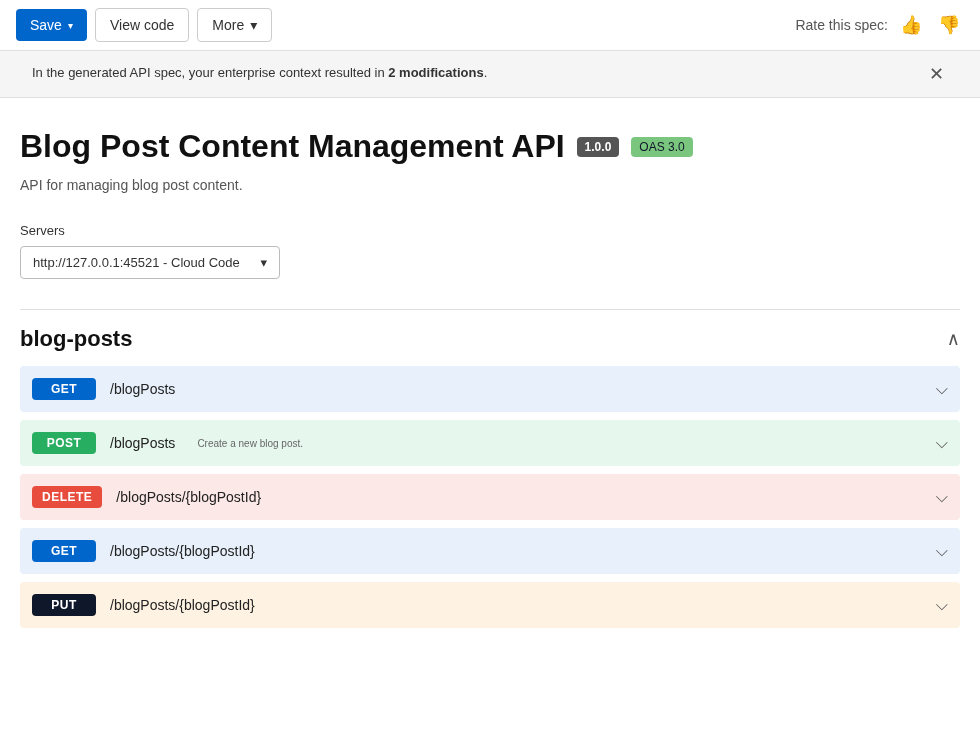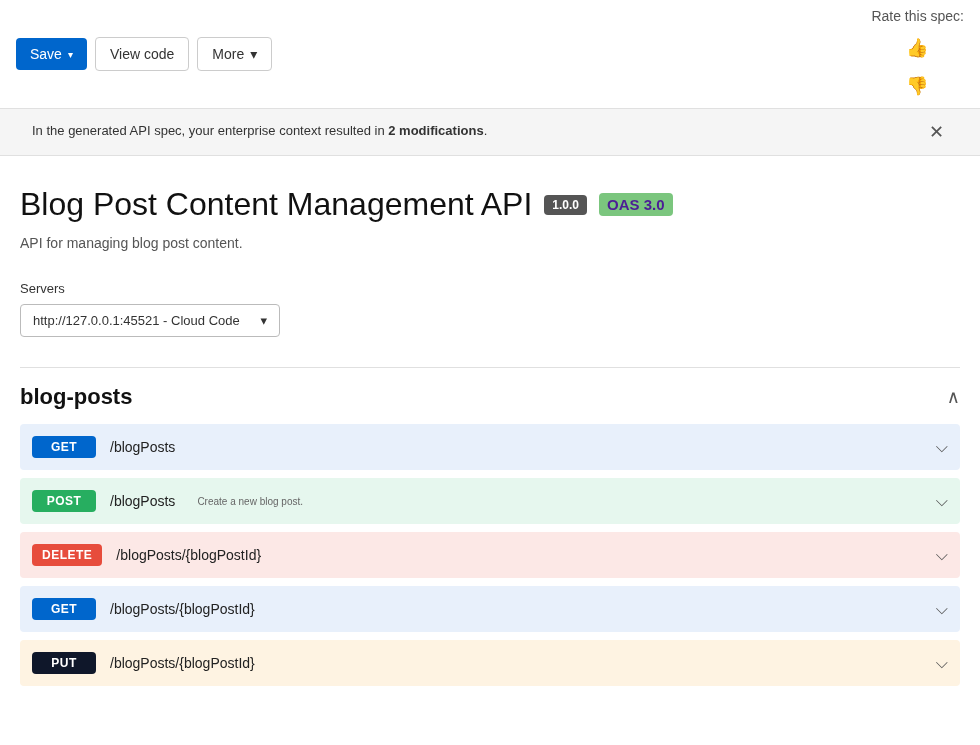--- a/index.html
+++ b/index.html
@@ -49,21 +49,20 @@
       cursor: pointer;
       color: #333;
     }
     .toolbar-right {
       margin-left: auto;
       display: flex;
       align-items: center;
       gap: 10px;
       font-size: 14px;
       color: #555;
-      flex-direction: column;
     }
     .rate-icon {
       width: 28px;
       height: 28px;
       display: inline-flex;
       align-items: center;
       justify-content: center;
       cursor: pointer;
       color: #555;
       font-size: 18px;
@@ -103,39 +102,39 @@
 
     .api-title-row {
       display: flex;
       align-items: center;
       gap: 12px;
       flex-wrap: wrap;
       margin-bottom: 12px;
     }
     .api-title {
       font-size: 32px;
-      font-weight: 400;
+      font-weight: 700;
       color: #111;
     }
     .badge-version {
       background: #555;
       color: #fff;
       border-radius: 4px;
       padding: 3px 8px;
       font-size: 12px;
       font-weight: 600;
       text-align: center;
     }
     .badge-oas {
       background: #7bc67e;
-      color: #4c1d95;
+      color: #0f172a;
       border-radius: 4px;
       padding: 3px 8px;
-      font-size: 15px;
-      font-weight: 700;
+      font-size: 12px;
+      font-weight: 400;
     }
     .api-description {
       font-size: 14px;
       color: #555;
       margin-bottom: 30px;
     }
 
     
     .servers-section {
       margin-bottom: 30px;

